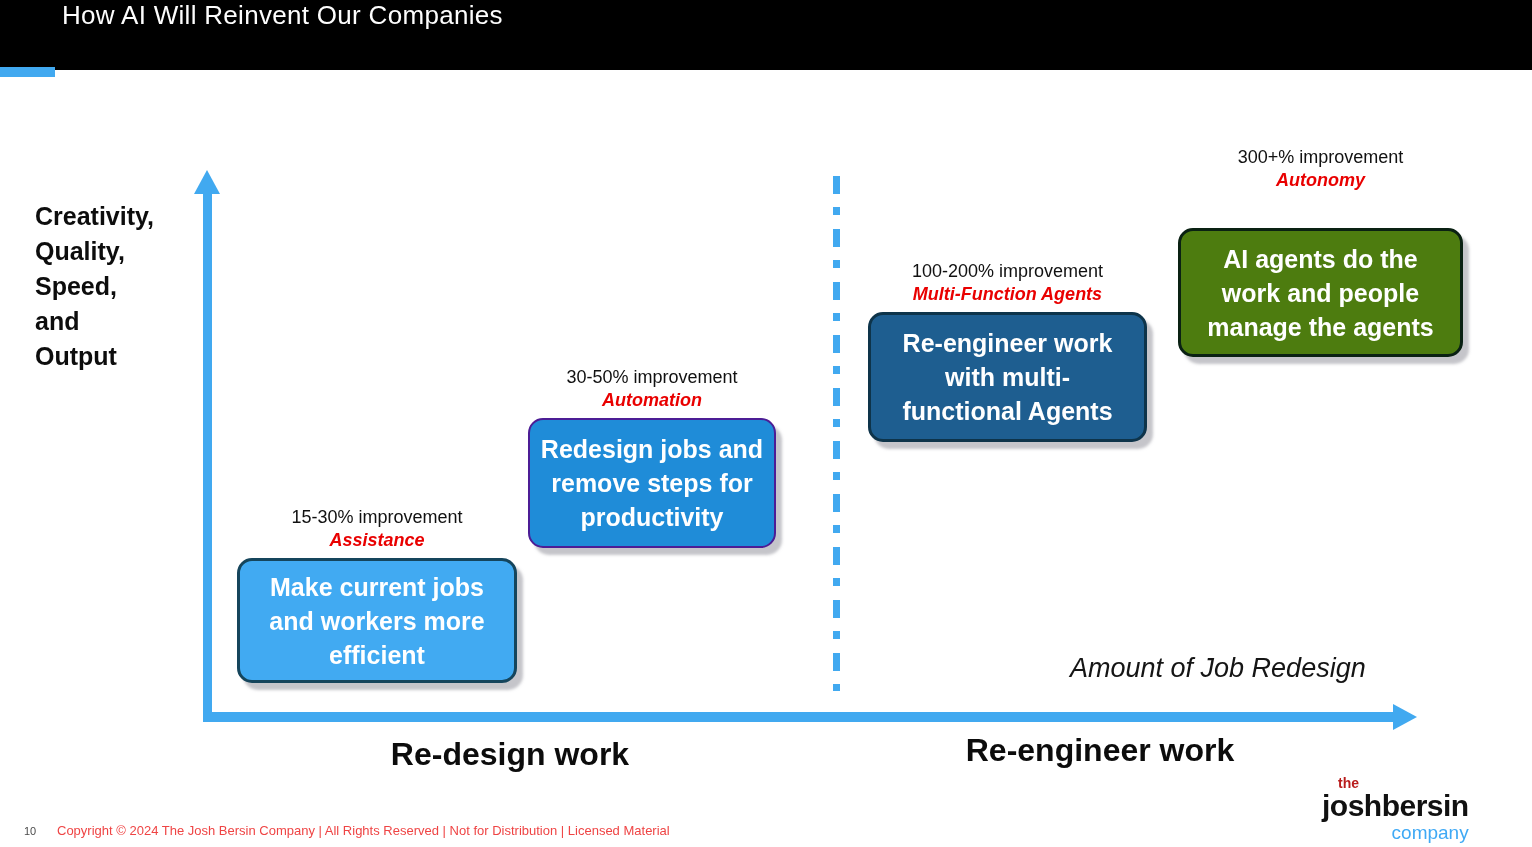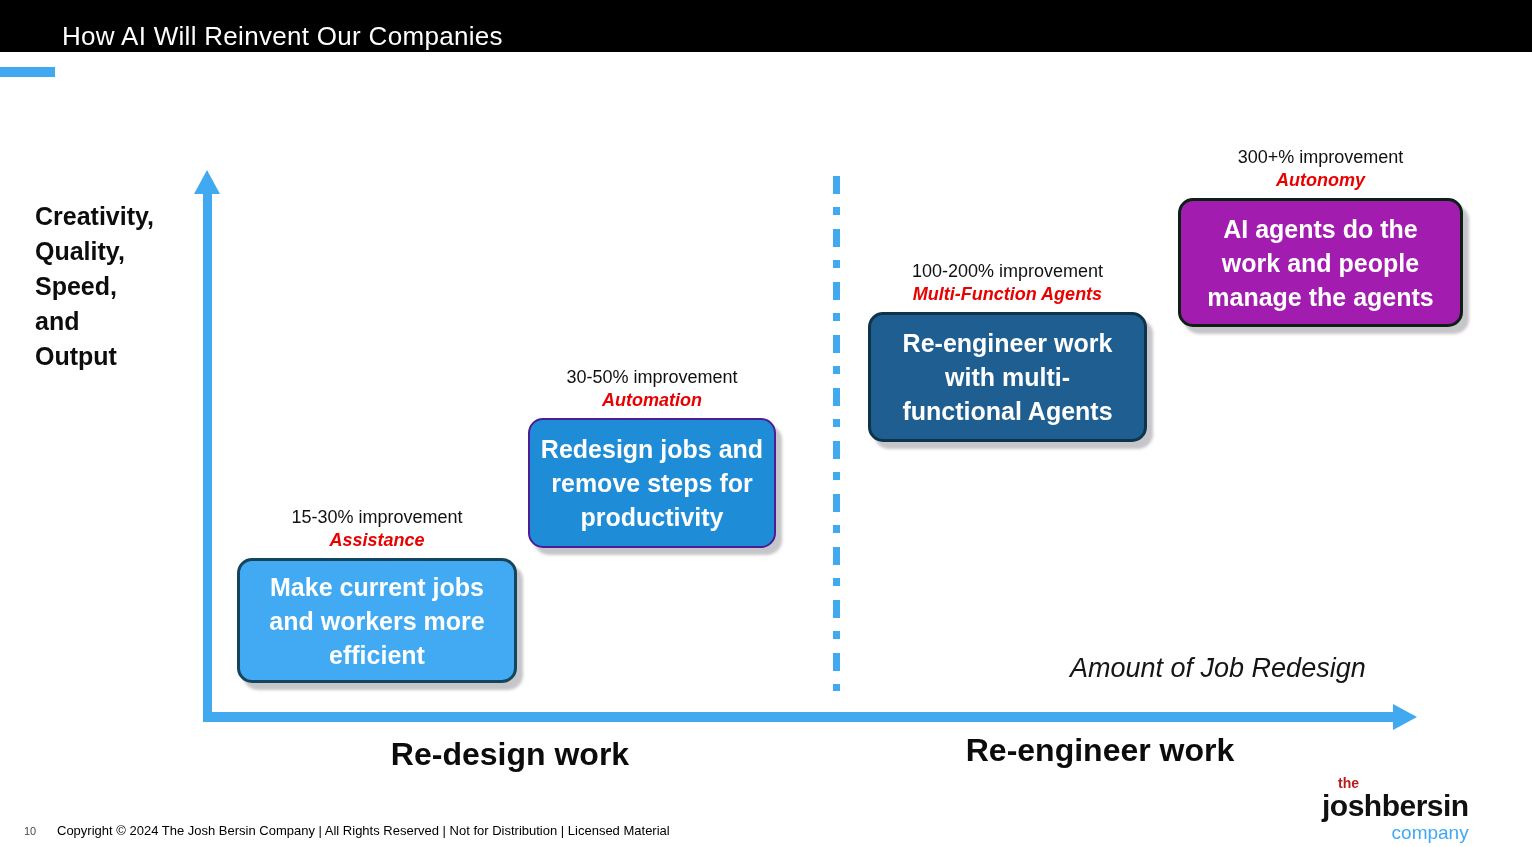--- a/index.html
+++ b/index.html
@@ -2,22 +2,22 @@
 <html><head>
 <meta charset="utf-8">
 <style>
   html,body { margin:0; padding:0; background:#fff; }
   .slide {
     position:relative; width:1532px; height:847px; overflow:hidden;
     background:#ffffff; font-family:"Liberation Sans", sans-serif;
   }
 
   
-  .hdr { position:absolute; left:0; top:0; width:100%; height:52px; background:#000;
-         display:flex; align-items:flex-end; }
+  .hdr { position:absolute; left:0; top:0; width:100%; height:70px; background:#000;
+         display:flex; align-items:flex-start; }
   .hdr h1 { margin:0; padding-left:62px; font-size:26px; font-weight:normal;
             color:#fdfdfd; letter-spacing:.3px; }
   .accent { position:absolute; left:0; top:67px; width:55px; height:10px; background:#41a9f0; }
 
   
   .y-label { position:absolute; left:35px; top:199px; font-size:25px; font-weight:bold;
              color:#0d0d0d; line-height:35px; white-space:pre-line; }
   .y-line { position:absolute; left:203px; top:190px; width:9px; height:532px; background:#41a9f0; }
   .y-head { position:absolute; left:194px; top:170px; width:0; height:0;
             border-left:13px solid transparent; border-right:13px solid transparent;
@@ -53,21 +53,21 @@
 
   
   .xaxis-title { position:absolute; left:1070px; top:653px; font-size:27px;
                  font-style:italic; color:#151515; }
   .zone { position:absolute; transform:translateX(-50%); font-size:32px; font-weight:bold; color:#0c0c0c; }
   .zone1 { left:510px; top:736px; }
   .zone2 { left:1100px; top:732px; }
 
   
   .pagenum { position:absolute; left:24px; top:825px; font-size:11px; color:#4b4b4b; }
-  .copy { position:absolute; left:57px; top:823px; font-size:13px; color:#000000; }
+  .copy { position:absolute; left:57px; top:823px; font-size:13px; color:#ef4444; }
 
   
   .logo { position:absolute; left:1322px; top:776px; width:max-content; line-height:1; }
   .logo-the { display:block; margin-left:16px; font-size:14px; font-weight:bold; color:#b91c1c; }
   .logo-name { display:block; font-size:30px; font-weight:bold; color:#111; letter-spacing:-.5px;
                margin-top:1px; }
   .logo-company { display:block; text-align:right; font-size:19px; color:#3fa9f5; margin-top:2px; }
 </style>
 </head>
 <body>
@@ -118,21 +118,21 @@
     <div class="box" style="background-color: rgb(30, 94, 144);">Re-engineer work
 with multi-
 functional Agents</div>
   </div>
 
   <div class="stage" id="stage4">
     <div class="labels">
       <div class="imp">300+% improvement</div>
       <div class="cat">Autonomy</div>
     </div>
-    <div class="box" style="background-color: #a21caf;">AI agents do the
+    <div class="box" style="background-color: #4d7c0f; margin-top: 30px;">AI agents do the
 work and people
 manage the agents</div>
   </div>
 
   <div class="xaxis-title">Amount of Job Redesign</div>
   <div class="zone zone1">Re-design work</div>
   <div class="zone zone2">Re-engineer work</div>
 
   <span class="pagenum">10</span>
   <span class="copy">Copyright © 2024 The Josh Bersin Company | All Rights Reserved | Not for Distribution  | Licensed Material</span>

